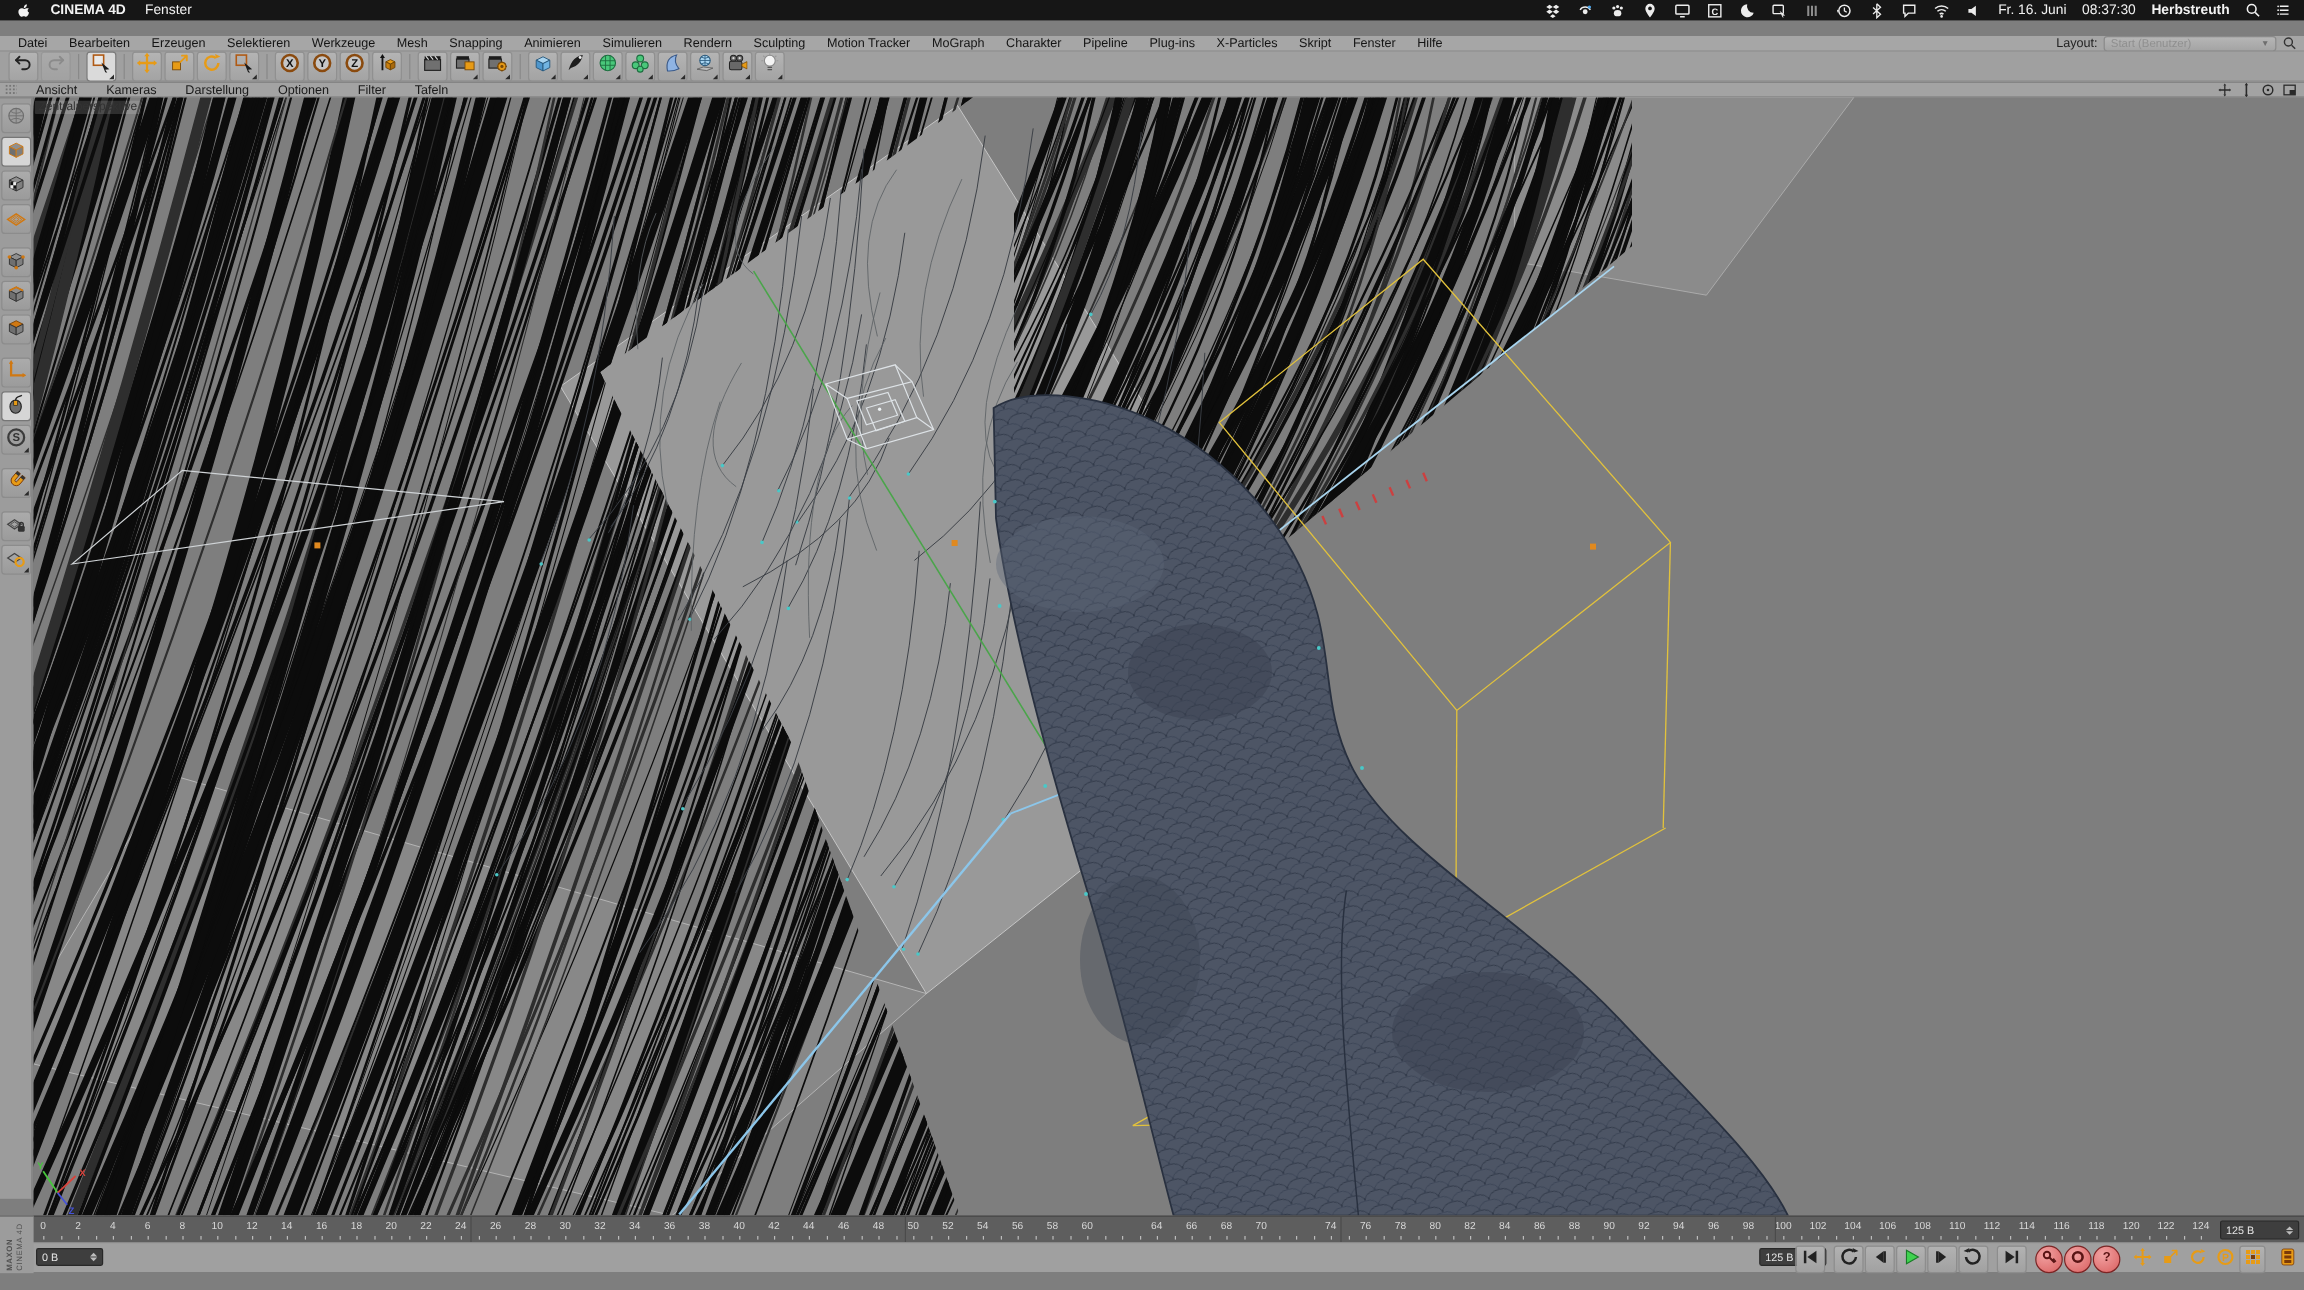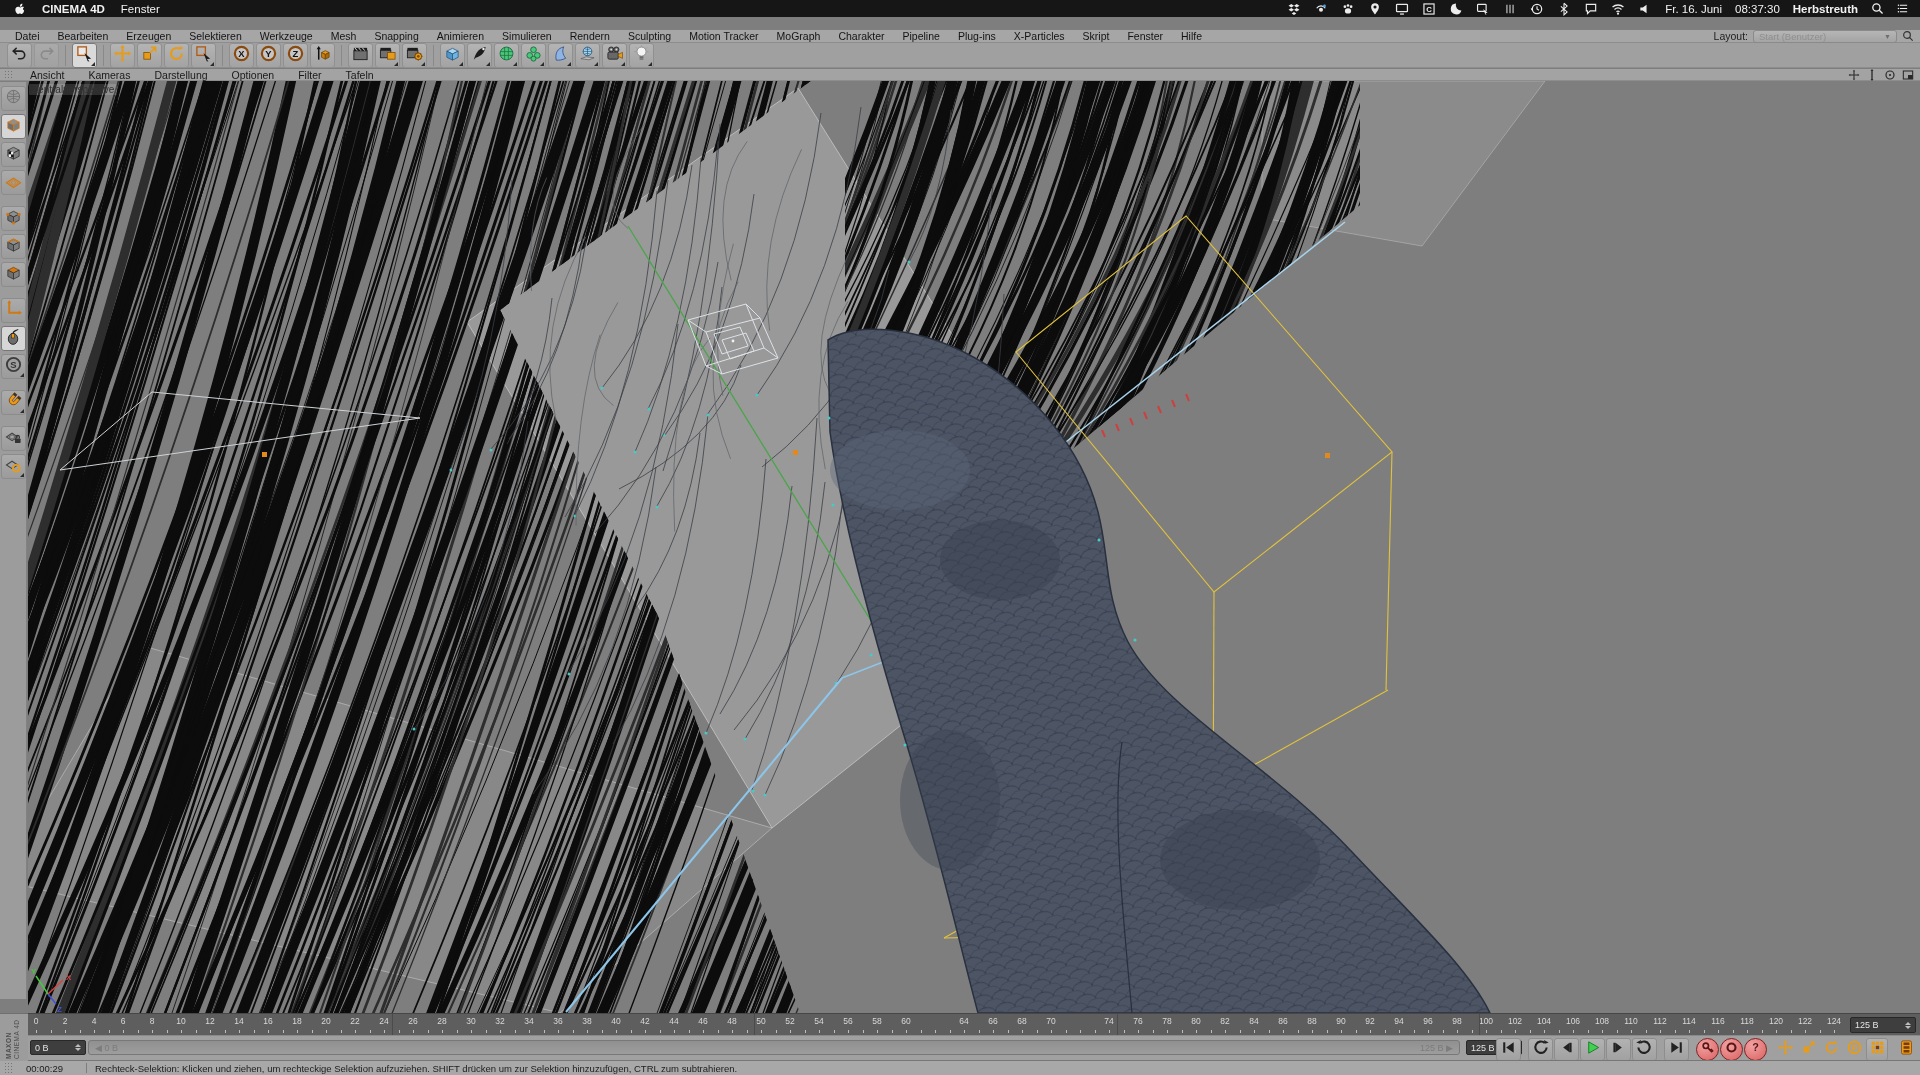--- a/index.html
+++ b/index.html
@@ -1372,24 +1372,20 @@
   </div>
 
   <div id="transport-row" class="row">
     <div class="fld" style="left:30px;top:4px;width:46px;height:13px;">
       <span>0 B</span>
       <span class="spin">
           <i class="up"></i>
           <i class="dn"></i>
         </span>
     </div>
-    <div id="range-slider">
-      <span>◀ 0 B</span>
-      <span>125 B ▶</span>
-    </div>
     <div class="fld" style="left:1466px;top:4px;width:46px;height:13px;">
       <span>125 B</span>
       <span class="spin">
           <i class="up"></i>
           <i class="dn"></i>
         </span>
     </div>
     <div id="transport-buttons">
         <span class="tg">
           <span class="xbtn">
@@ -1503,24 +1499,18 @@
                 <rect x="3" y="1" width="12" height="16" rx="2" fill="#e79b16" stroke="#7a3a08" stroke-width=".8"></rect>
                 <rect x="5.5" y="3" width="7" height="3" fill="#7a3a08"></rect>
                 <rect x="5.5" y="7.5" width="7" height="3" fill="#7a3a08"></rect>
                 <rect x="5.5" y="12" width="7" height="3" fill="#7a3a08"></rect>
               </svg></span>
           </span>
         </span>
       </div>
   </div>
 
-  <div id="status-row" class="row">
-    <span class="grip"></span>
-    <span id="status-time">00:00:29</span>
-    <span class="vsep"></span>
-    <span>Rechteck-Selektion: Klicken und ziehen, um rechteckige Selektion aufzuziehen. SHIFT drücken um zur Selektion hinzuzufügen, CTRL zum subtrahieren.</span>
-  </div>
 
   <div id="branding">
     <div id="brand1">MAXON</div>
     <div id="brand2">CINEMA 4D</div>
   </div>
 </div>
 
 </body></html>

